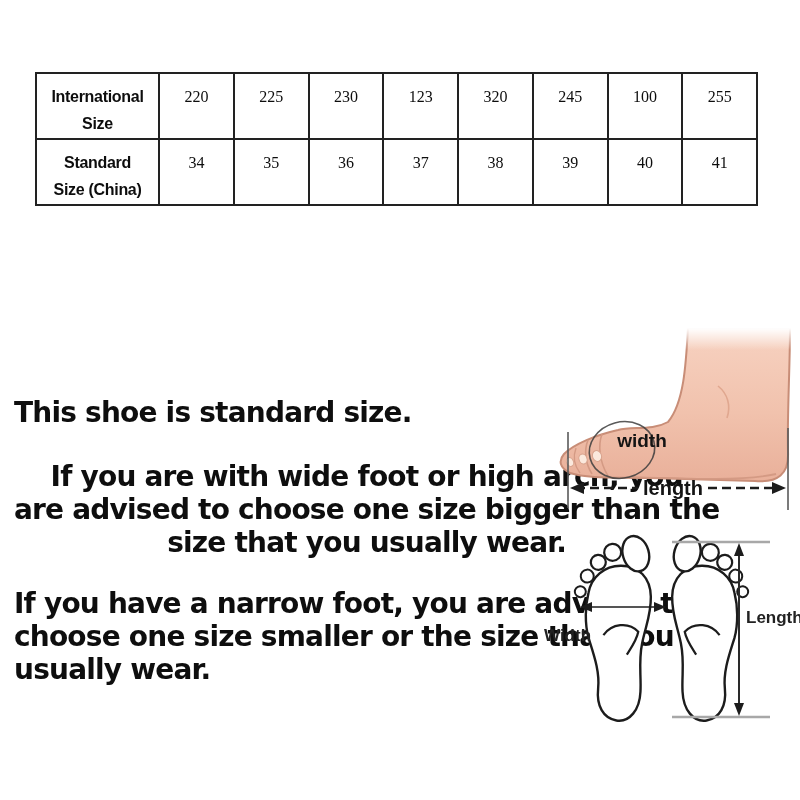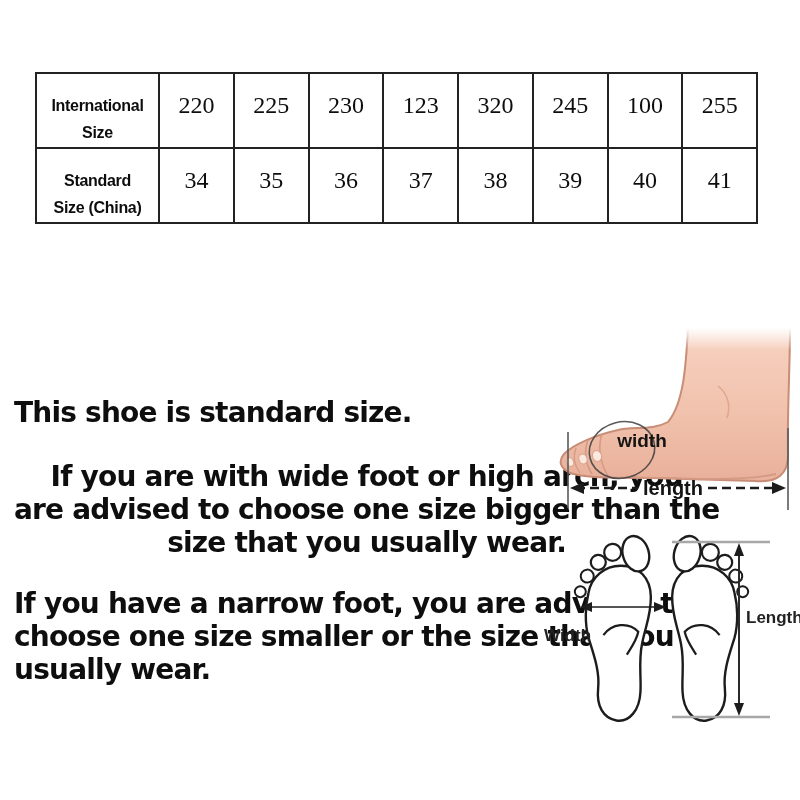--- a/index.html
+++ b/index.html
@@ -7,28 +7,28 @@
     position:relative;width:800px;height:800px;background:#ffffff;overflow:hidden;
     font-family:"Liberation Sans",sans-serif;color:#111;
   }
   
   table.size-table{
     position:absolute;left:35px;top:72px;width:723px;
     border-collapse:collapse;table-layout:fixed;
   }
   table.size-table th,table.size-table td{
     border:2px solid #222;vertical-align:top;text-align:center;
-    white-space:pre-line;padding:18px 1px 0 1px;height:55px;
+    white-space:pre-line;padding:9px 1px 0 1px;height:55px;
   }
   table.size-table th{
     font-family:"Liberation Sans",sans-serif;font-weight:bold;
     font-size:16px;line-height:27px;letter-spacing:-0.3px;color:#0d0d0d;
   }
   table.size-table td{
-    font-family:"Liberation Serif",serif;font-size:24px;line-height:27px;color:#0d0d0d;
+    font-family:"Liberation Serif",serif;font-size:16px;line-height:27px;color:#0d0d0d;
   }
   
   .note{
     position:absolute;left:14px;white-space:pre-line;
     font-family:"DejaVu Sans",sans-serif;font-weight:bold;
     font-size:28px;line-height:33px;letter-spacing:-0.8px;color:#0e0e0e;
   }
   .note.p1{top:396px;}
   .note.p2{top:460px;text-align:center;}
   .note.p3{top:587px;}

